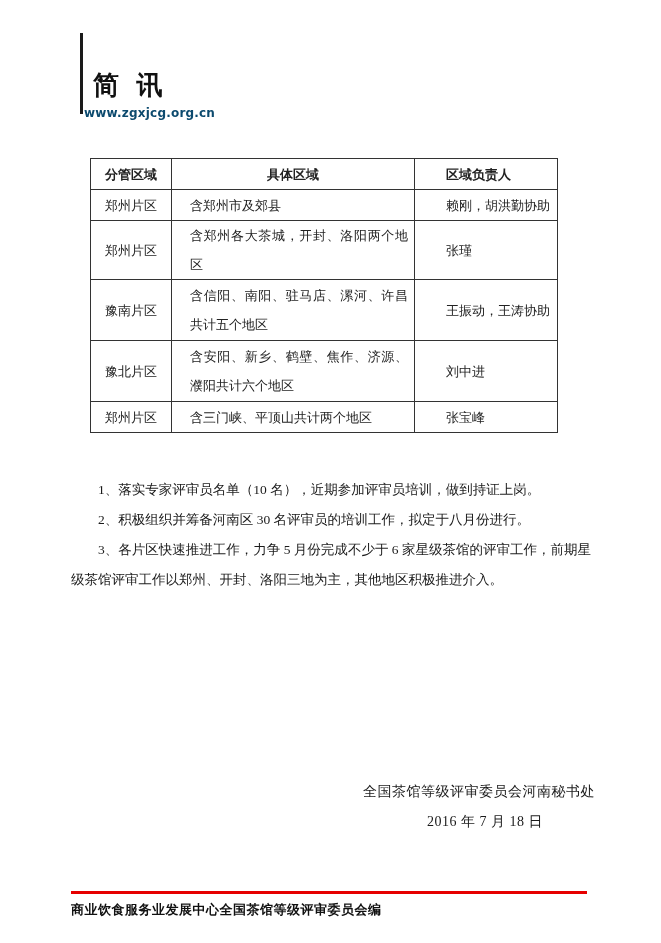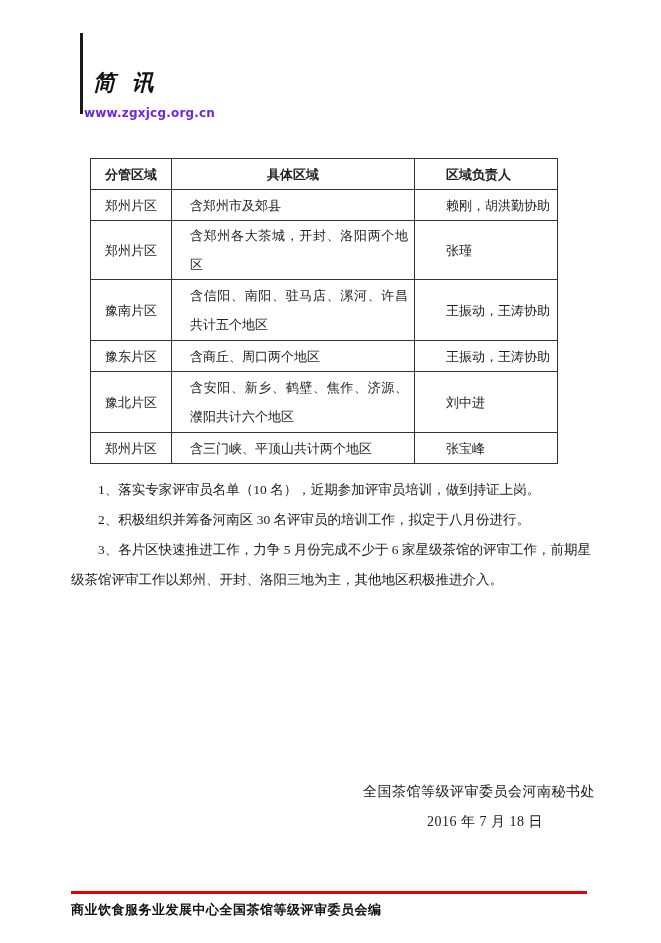--- a/index.html
+++ b/index.html
@@ -13,30 +13,29 @@
     font-family:"Liberation Serif","DejaVu Serif",serif;
     overflow:hidden;
   }
   
   .masthead-rule {
     position:absolute; left:80px; top:33px;
     width:3px; height:81px; background:#1a1a1a;
   }
   .masthead-title {
     position:absolute; left:93px; top:68px;
-    font-size:22px; font-weight:bold;
+    font-size:26px; font-weight:bold;
     word-spacing:9px; letter-spacing:1px;
     color:#111;
-    font-style:italic;
   }
   .masthead-url {
     position:absolute; left:84px; top:106px;
     font-family:"DejaVu Sans","Liberation Sans",sans-serif;
     font-size:12px; font-weight:bold; letter-spacing:0.2px;
-    color:#6d28d9;
+    color:#0c4a6e;
   }
   
   .regions-table {
     position:absolute; left:90px; top:158px;
     width:467px;
     border-collapse:collapse; table-layout:fixed;
     font-size:13px; color:#222;
   }
   .regions-table col.c1 { width:81px; }
   .regions-table col.c2 { width:243px; }
@@ -112,25 +111,20 @@
       <tr class="single">
         <td class="c1">郑州片区</td>
         <td class="c2">含郑州各大茶城，开封、洛阳两个地区</td>
         <td class="c3">张瑾</td>
       </tr>
       <tr class="double">
         <td class="c1">豫南片区</td>
         <td class="c2">含信阳、南阳、驻马店、漯河、许昌共计五个地区</td>
         <td class="c3">王振动，王涛协助</td>
       </tr>
-      <tr class="single">
-        <td class="c1">豫东片区</td>
-        <td class="c2">含商丘、周口两个地区</td>
-        <td class="c3">王振动，王涛协助</td>
-      </tr>
       <tr class="double">
         <td class="c1">豫北片区</td>
         <td class="c2">含安阳、新乡、鹤壁、焦作、济源、濮阳共计六个地区</td>
         <td class="c3">刘中进</td>
       </tr>
       <tr class="single">
         <td class="c1">郑州片区</td>
         <td class="c2">含三门峡、平顶山共计两个地区</td>
         <td class="c3">张宝峰</td>
       </tr>

